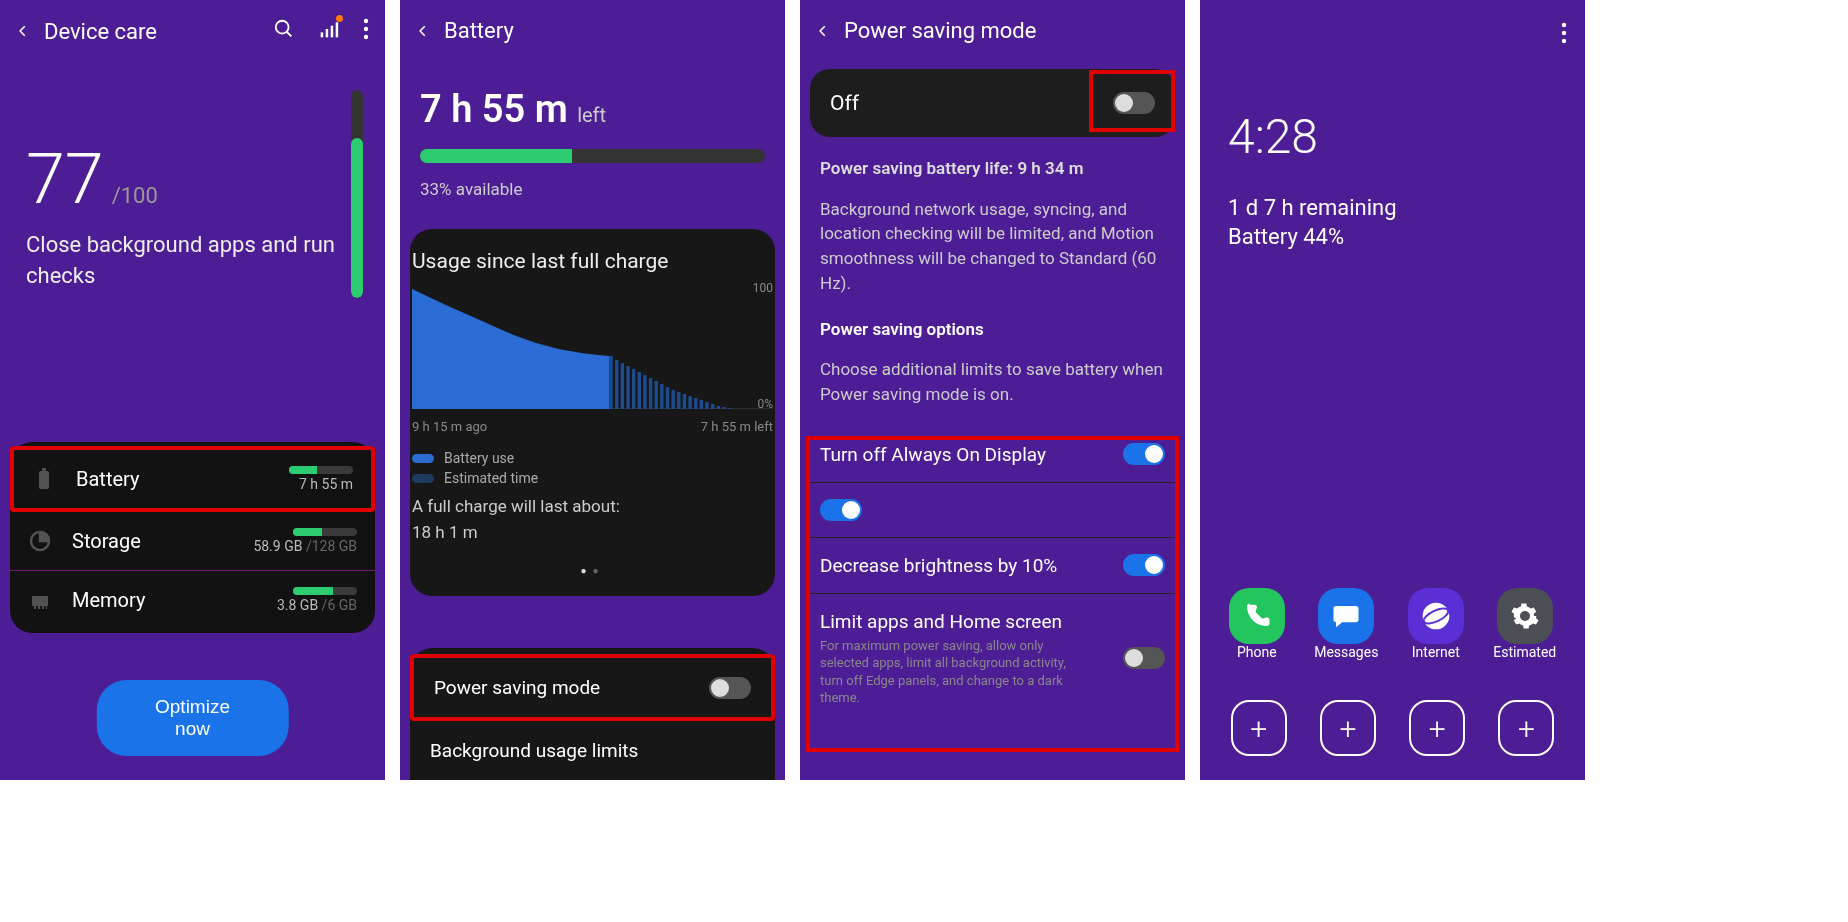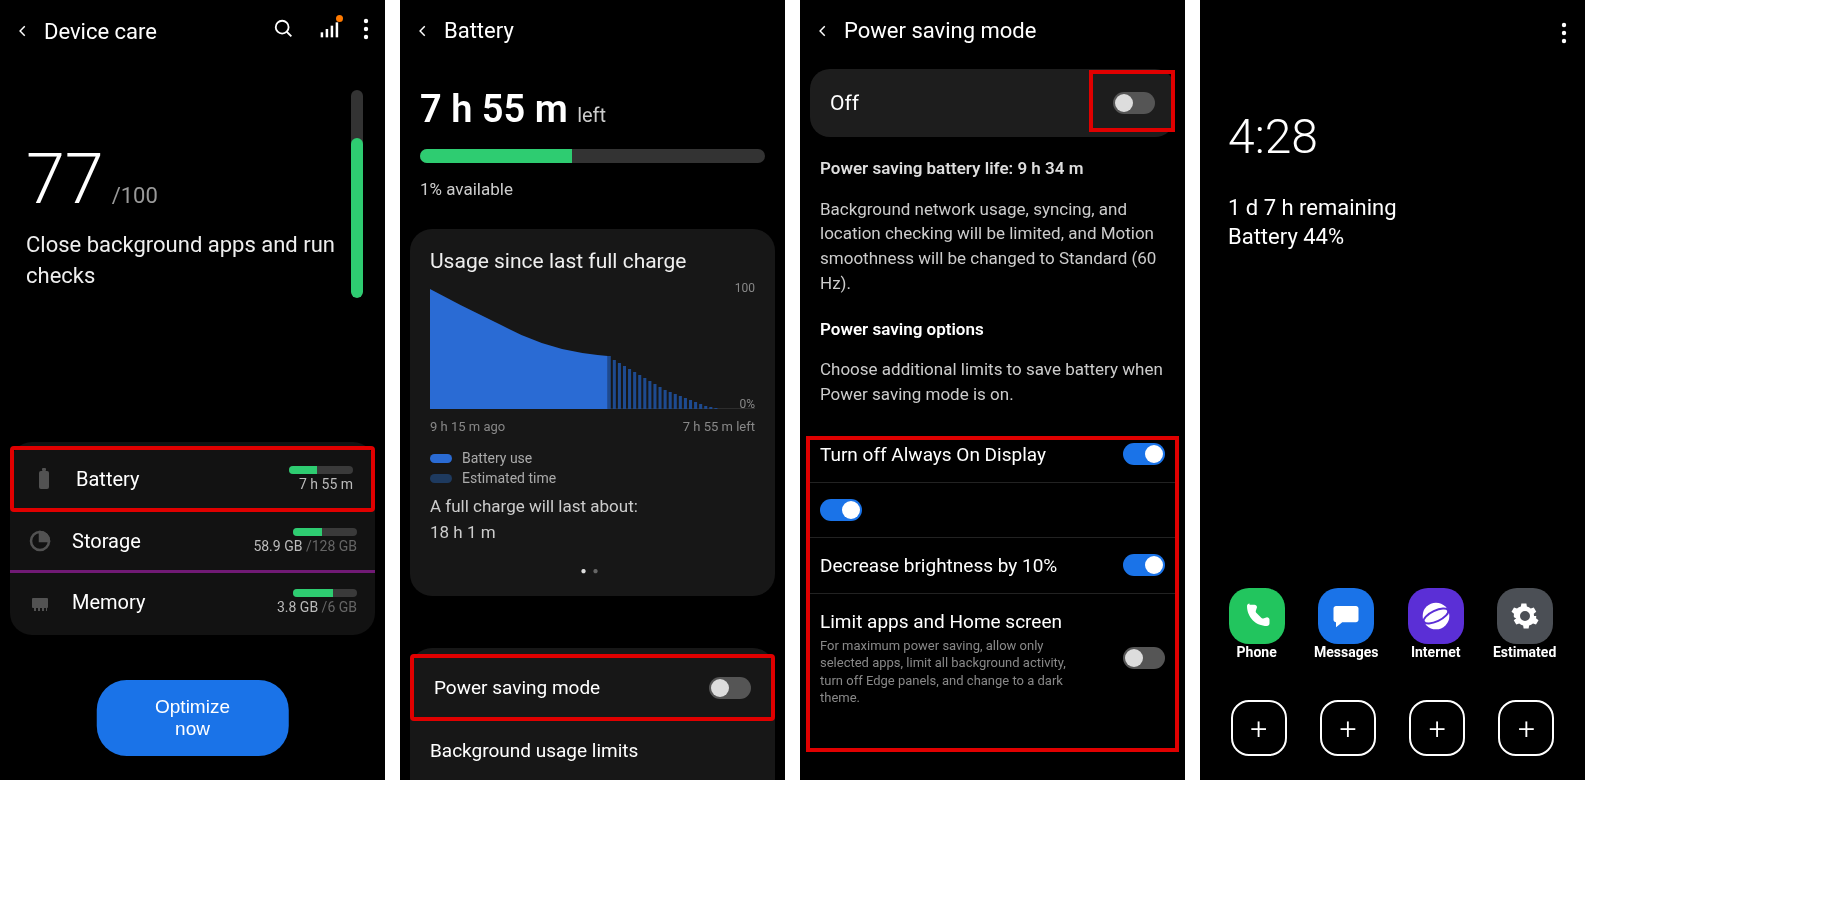--- a/index.html
+++ b/index.html
@@ -7,21 +7,21 @@
     background: #fff;
     font-family: -apple-system, BlinkMacSystemFont, "Segoe UI", Roboto, sans-serif;
     width: 1848px;
     height: 922px;
     display: flex;
     gap: 6px;
     padding: 0;
     overflow: hidden;
   }
   .panel {
-    background: #000000;
+    background: #4c1d95;
     color: #fff;
     width: 385px;
     height: 780px;
     position: relative;
     overflow: hidden;
     flex-shrink: 0;
   }
   .header {
     display: flex;
     align-items: center;
@@ -36,42 +36,42 @@
 
   
   .dc-score { padding: 80px 26px 10px; }
   .dc-score .big { font-size: 70px; font-weight: 300; display: inline; }
   .dc-score .denom { font-size: 22px; color: #999; display: inline; margin-left: 4px; }
   .dc-desc { padding: 0 26px; font-size: 22px; line-height: 1.4; color: #eee; }
   .dc-gauge { position: absolute; right: 22px; top: 90px; width: 12px; height: 208px; background: #333; border-radius: 6px; overflow: hidden; }
   .dc-gauge-fill { position: absolute; bottom: 0; width: 100%; background: #2ecc71; border-radius: 6px; }
 
   .dc-list { margin: 150px 10px 0; background: #121212; border-radius: 22px; padding: 4px 0; }
-  .dc-item { display: flex; align-items: center; padding: 16px 18px; border-bottom: 3px solid #701a75; cursor: pointer; position: relative; }
+  .dc-item { display: flex; align-items: center; padding: 16px 18px; border-bottom: 1px solid #701a75; cursor: pointer; position: relative; }
   .dc-item:last-child { border-bottom: none; }
   .dc-item .ic { width: 24px; height: 24px; margin-right: 20px; opacity: .55; }
   .dc-item .lbl { font-size: 20px; flex: 1; }
   .dc-item .right { text-align: right; }
   .dc-item .bar { width: 64px; height: 8px; background: #3a3a3a; border-radius: 4px; overflow: hidden; margin-bottom: 2px; margin-left: auto; }
   .dc-item .bar .fill { height: 100%; background: #2ecc71; }
   .dc-item .sub { font-size: 14px; color: #bbb; }
   .dc-item .sub .muted { color: #666; }
   .highlight-red { border: 4px solid #e00000; border-radius: 4px; }
 
   .optimize-btn { position: absolute; bottom: 24px; left: 50%; transform: translateX(-50%); background: #1a73e8; color: #fff; border: none; padding: 16px 44px; border-radius: 30px; font-size: 19px; font-weight: 500; cursor: pointer; }
 
   
   .bat-time { padding: 30px 20px 8px; }
   .bt { font-size: 38px; font-weight: 600; display: inline; }
   .bt-left { font-size: 20px; font-weight: 400; color: #ccc; }
   .bat-bar { margin: 10px 20px; height: 14px; background: #333; border-radius: 8px; overflow: hidden; }
   .bat-bar .fill { height: 100%; background: #2ecc71; }
   .bat-pct { padding: 6px 20px 18px; font-size: 17px; color: #ccc; }
 
-  .card { margin: 12px 10px 0; background: #171717; border-radius: 22px; padding: 20px 20px; }
+  .card { margin: 12px 10px 0; background: #171717; border-radius: 22px; padding: 20px 2px; }
   .card-title { font-size: 21px; color: #eee; margin-bottom: 16px; }
   .chart { position: relative; height: 120px; margin: 14px 0 4px; }
   .chart svg { width: 100%; height: 120px; }
   .chart-ylabel { position: absolute; right: 0; font-size: 12px; color: #888; }
   .chart-ylabel.top { top: -8px; }
   .chart-ylabel.bot { bottom: -2px; }
   .chart-xlabels { display: flex; justify-content: space-between; font-size: 13px; color: #888; margin-top: 10px; }
   .legend { margin: 16px 0 8px; }
   .legend-row { display: flex; align-items: center; gap: 10px; font-size: 14px; color: #aaa; margin: 4px 0; }
   .legend-sw { width: 22px; height: 9px; border-radius: 5px; }
@@ -103,21 +103,21 @@
   .psm-item .desc { font-size: 13px; color: #888; line-height: 1.35; margin-top: 4px; max-width: 260px; }
 
   .hl-box { border: 4px solid #e00000; position: absolute; z-index: 5; pointer-events: none; }
 
   
   .panel4 .time { padding: 108px 28px 0; font-size: 48px; font-weight: 300; }
   .panel4 .rem { padding: 30px 28px 0; font-size: 22px; }
   .panel4 .bpct { padding: 4px 28px; font-size: 22px; }
   .p4-more { position: absolute; right: 18px; top: 22px; cursor: pointer; }
   .dock { position: absolute; bottom: 120px; left: 0; right: 0; display: flex; justify-content: space-around; padding: 0 14px; }
-  .app { display: flex; flex-direction: column; align-items: center; gap: 0; cursor: pointer; font-weight: bold; }
+  .app { display: flex; flex-direction: column; align-items: center; gap: 0; cursor: pointer; }
   .app-ic { width: 56px; height: 56px; border-radius: 20px; display: flex; align-items: center; justify-content: center; }
   .app-lbl { font-size: 14px; }
   .plus-row { position: absolute; bottom: 24px; left: 0; right: 0; display: flex; justify-content: space-around; padding: 0 14px; }
   .pbtn { width: 56px; height: 56px; border: 2px solid #fff; border-radius: 18px; display: flex; align-items: center; justify-content: center; font-size: 30px; font-weight: 300; cursor: pointer; }
 
   .sep { width: 3px; background: #fff; align-self: stretch; }
 </style>
 </head>
 <body>
 
@@ -230,21 +230,21 @@
     </span>
     <span class="header-title">Battery</span>
   </div>
 
   <div class="bat-time">
     <span class="bt">7 h 55 m </span><span class="bt-left">left</span>
   </div>
   <div class="bat-bar">
       <div class="fill" id="batbar" style="width: 44%;"></div>
     </div>
-  <div class="bat-pct">1% available</div>
+  <div class="bat-pct">33% available</div>
 
   <div class="card">
     <div class="card-title">Usage since last full charge</div>
     <div class="chart">
       <span class="chart-ylabel top">100</span>
       <span class="chart-ylabel bot">0%</span>
       <svg viewBox="0 0 320 120" preserveAspectRatio="none">
         <line x1="0" y1="120" x2="320" y2="120" stroke="#444" stroke-width="1"></line>
         <polygon points="0,0 15,8 30,16 50,26 70,36 90,46 110,54 130,60 150,64 165,66 175,67 175,120 0,120" fill="#2a6bd4"></polygon>
         <g fill="#1e4a8f">

